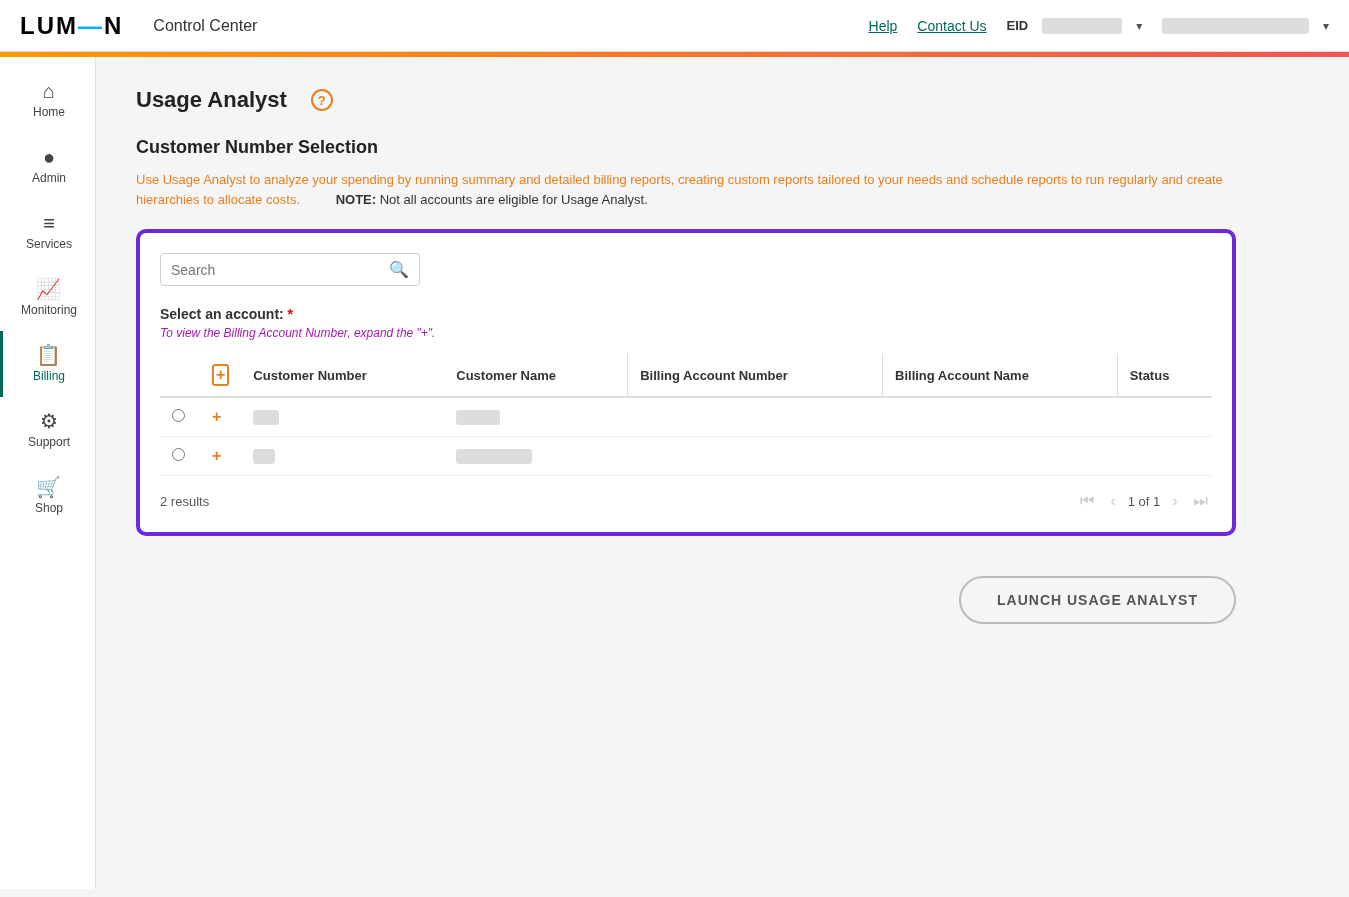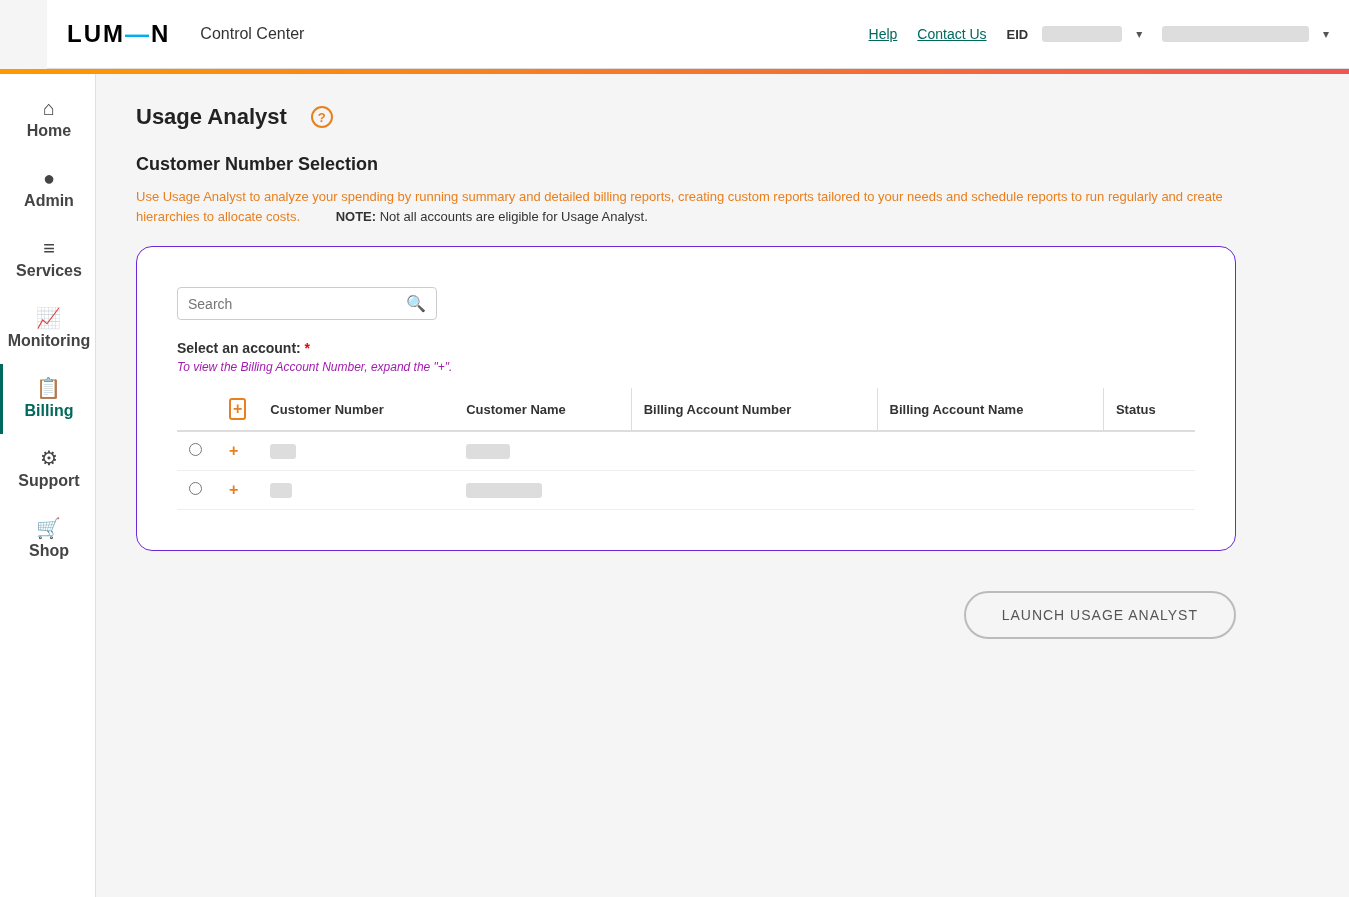--- a/index.html
+++ b/index.html
@@ -5,24 +5,23 @@
     * { box-sizing: border-box; margin: 0; padding: 0; }
     body { font-family: Arial, sans-serif; background: #f5f5f5; color: #333; font-size: 14px; }
 
     
     .top-nav {
       display: flex;
       align-items: center;
       background: #fff;
       border-bottom: 1px solid #ddd;
       padding: 0 20px;
-      height: 69px;
+      height: 52px;
       position: relative;
       z-index: 10;
-      margin-left: 47px;
     }
     .top-nav-logo {
       font-size: 22px;
       font-weight: bold;
       letter-spacing: 1px;
       color: #222;
       margin-right: 30px;
       display: flex;
       align-items: center;
     }
@@ -113,21 +112,21 @@
       color: #444;
       font-size: 12px;
       gap: 4px;
       border-left: 3px solid transparent;
     }
     .sidebar-item.active { color: #00695c; border-left: 3px solid #00695c; }
     .sidebar-icon {
       font-size: 20px;
       line-height: 1;
     }
-    .sidebar-label { font-size: 16px; font-weight: bold; }
+    .sidebar-label { font-size: 12px; }
 
     
     .main-content {
       flex: 1;
       padding: 30px 40px;
       background: #f5f5f5;
     }
 
     .page-header {
       display: flex;
@@ -173,23 +172,23 @@
       font-weight: bold;
       padding-left: 32px;
     }
     .description .note-text {
       color: #333;
     }
 
     
     .card {
       background: #fff;
-      border: 1px solid #6d28d9;
-      border-radius: 16px;
-      padding: 40px;
+      border: 4px solid #6d28d9;
+      border-radius: 10px;
+      padding: 20px;
       max-width: 1100px;
     }
 
     
     .search-container {
       display: flex;
       align-items: center;
       border: 1px solid #ccc;
       border-radius: 4px;
       width: 260px;
@@ -309,21 +308,21 @@
       justify-content: flex-end;
       margin-top: 40px;
       max-width: 1100px;
     }
     .launch-btn {
       background: #f5f5f5;
       border: 2px solid #bbb;
       border-radius: 25px;
       padding: 14px 36px;
       font-size: 14px;
-      font-weight: normal;
+      font-weight: bold;
       letter-spacing: 1px;
       color: #555;
       cursor: pointer;
       text-transform: uppercase;
     }
 
     
     .th-divider {
       border-left: 1px solid #ddd;
     }
@@ -461,20 +460,34 @@
             <td>
               <span class="blurred-text">&nbsp;&nbsp;&nbsp;&nbsp;&nbsp;&nbsp;&nbsp;&nbsp;&nbsp;&nbsp;&nbsp;&nbsp;&nbsp;&nbsp;&nbsp;&nbsp;&nbsp;&nbsp;&nbsp;&nbsp;&nbsp;</span>
             </td>
             <td></td>
             <td></td>
             <td></td>
           </tr>
         </tbody>
       </table>
 
+      <div class="pagination">
+        <span>2 results</span>
+        <div class="pag-right">
+          <button class="pag-btn" disabled="">⏮</button>
+          <button class="pag-btn" disabled="">‹</button>
+          <span class="pag-info">
+            <span>1</span>
+            <span> of </span>
+            <span>1</span>
+          </span>
+          <button class="pag-btn" disabled="">›</button>
+          <button class="pag-btn" disabled="">⏭</button>
+        </div>
+      </div>
     </div>
 
     <div class="launch-section">
       <button class="launch-btn">LAUNCH USAGE ANALYST</button>
     </div>
 
   </main>
 </div>
 
 </body></html>

